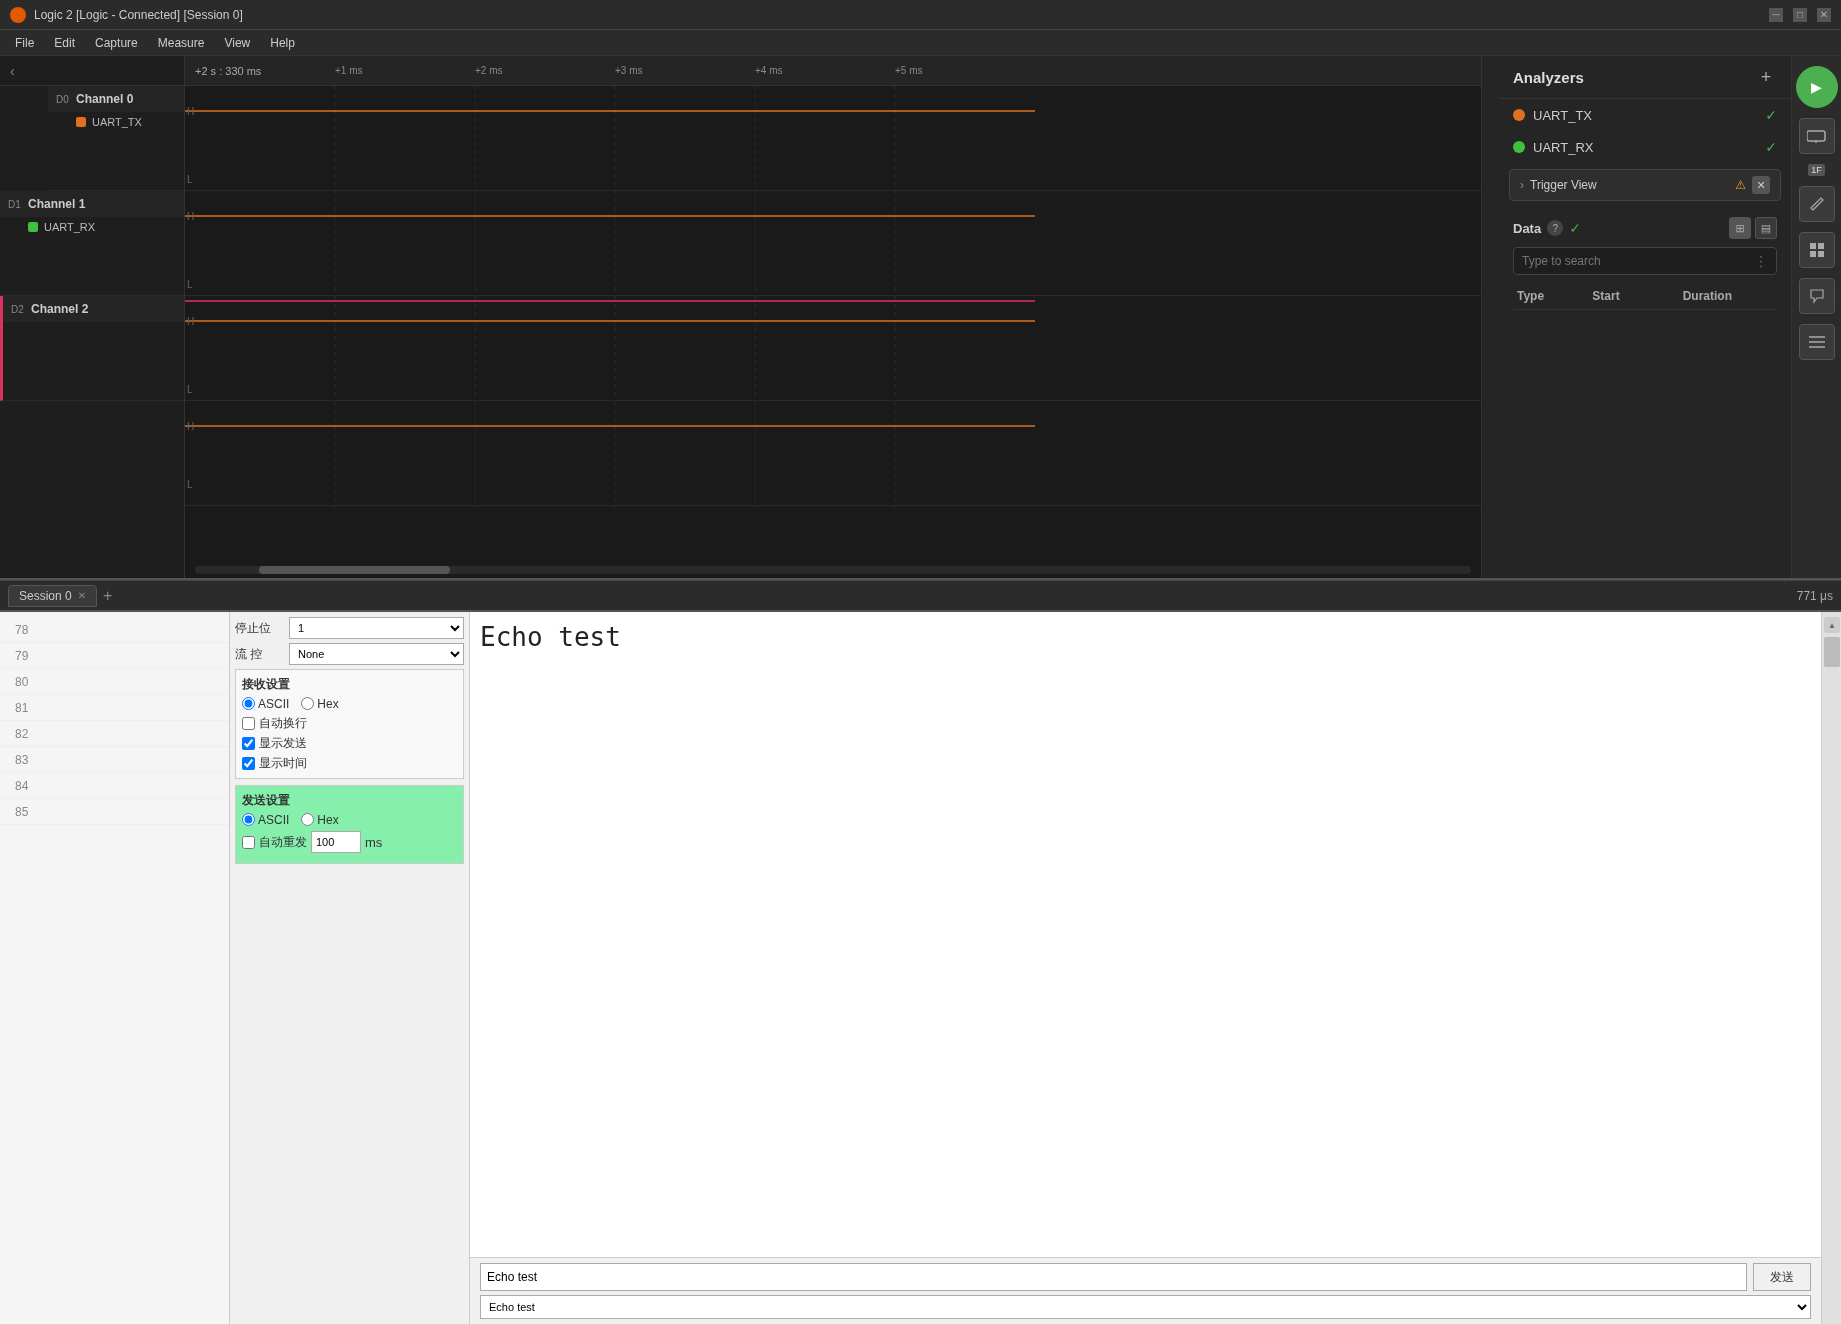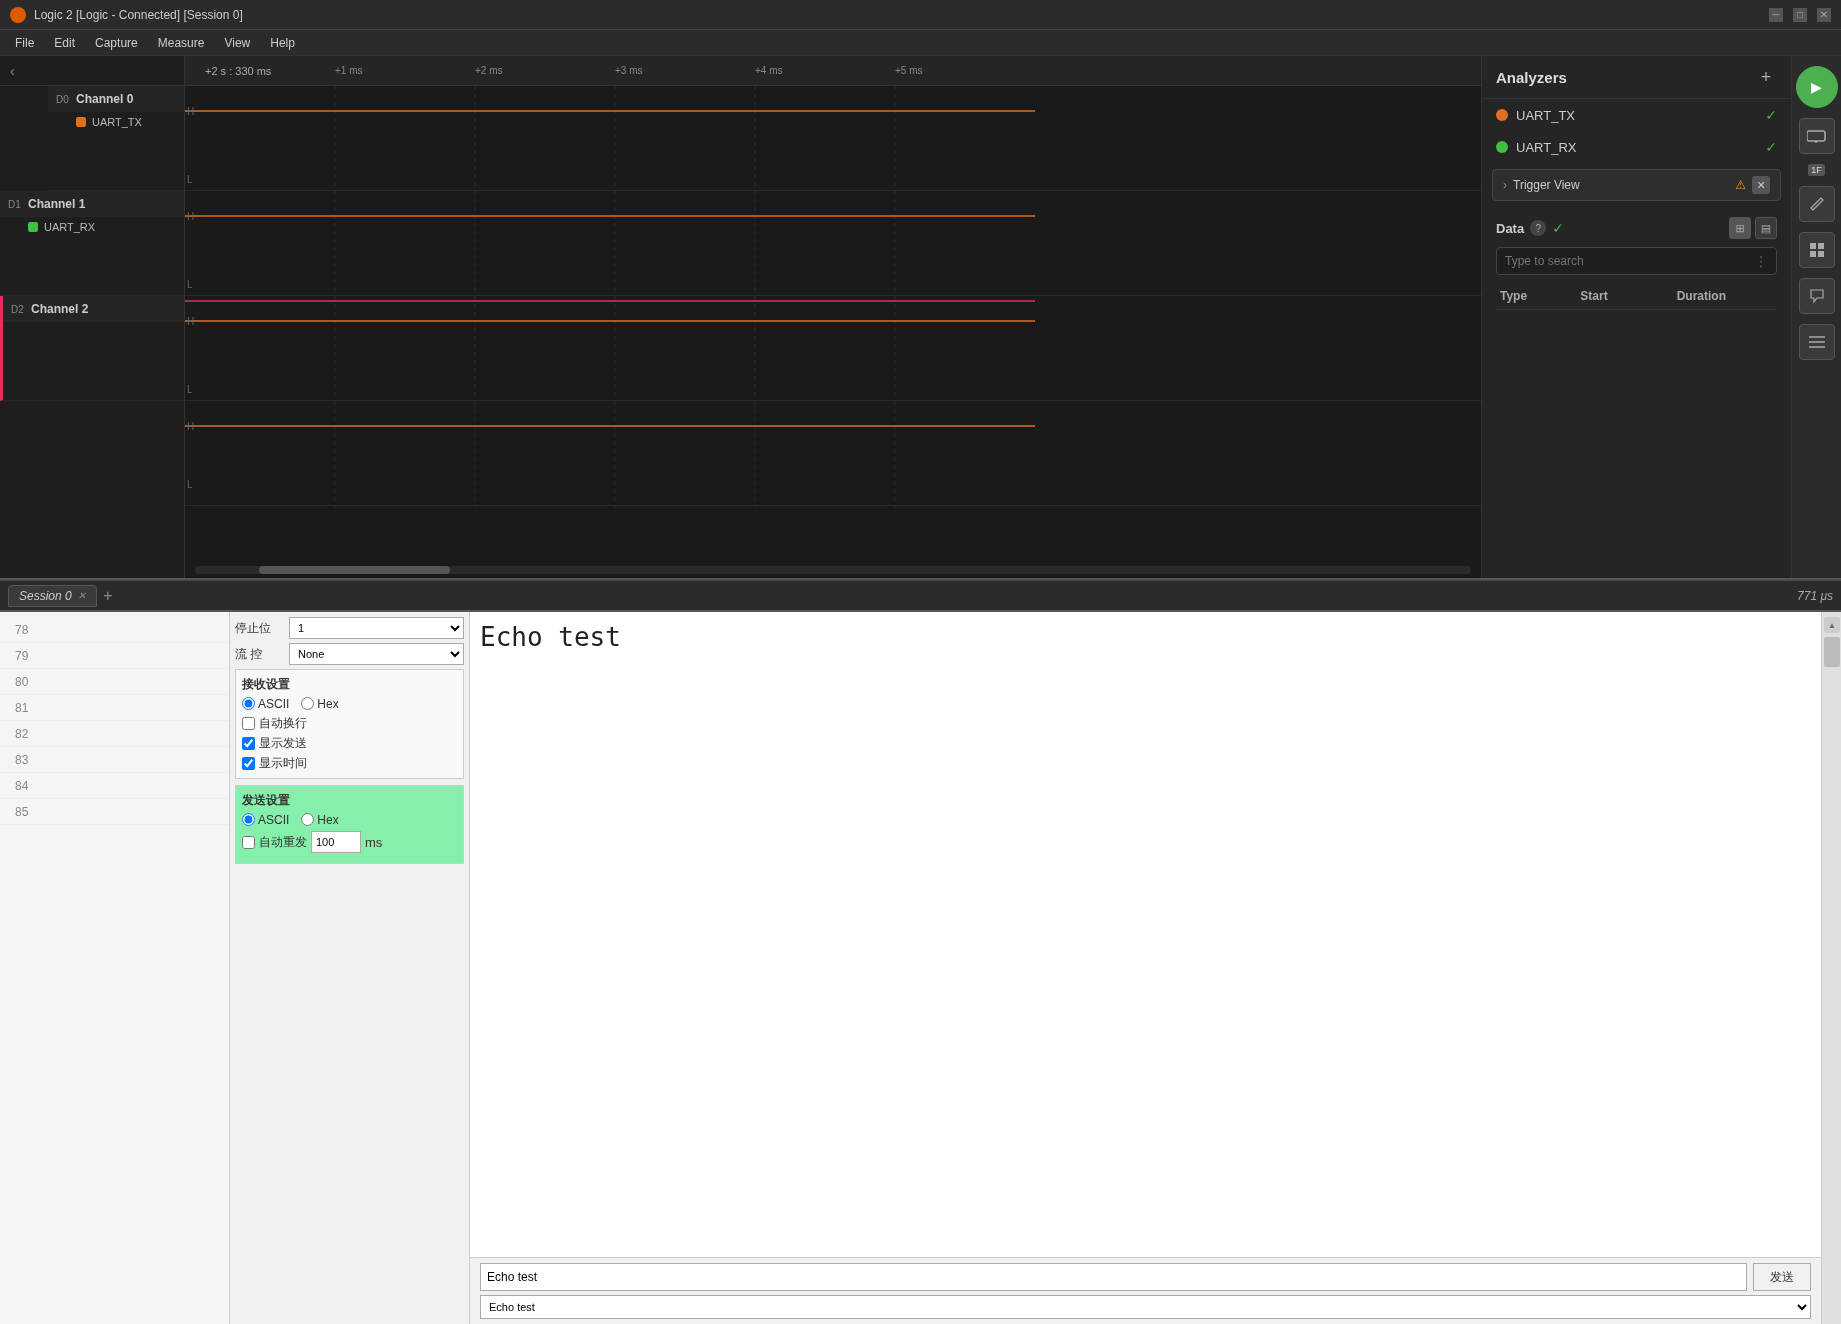--- a/index.html
+++ b/index.html
@@ -105,20 +105,21 @@
       overflow: hidden;
     }
 
     
     .right-panel {
       width: 310px;
       background: #252525;
       border-left: 1px solid #333;
       flex-shrink: 0;
       overflow-y: auto;
+      padding-left: 17px;
     }
 
     .analyzers-header {
       display: flex;
       align-items: center;
       justify-content: space-between;
       padding: 10px 14px;
       border-bottom: 1px solid #333;
     }
     .analyzers-title { font-size: 15px; color: #ddd; font-weight: 600; }
@@ -265,21 +266,20 @@
 
     
     .session-tabs {
       height: 30px;
       background: #2b2b2b;
       border-top: 1px solid #444;
       display: flex;
       align-items: center;
       padding: 0 8px;
       position: relative;
-      font-style: italic;
     }
     .session-tab {
       display: flex;
       align-items: center;
       background: #3a3a3a;
       border: 1px solid #555;
       border-radius: 4px 4px 0 0;
       padding: 3px 10px;
       font-size: 12px;
       color: #ccc;
@@ -492,21 +492,21 @@
         <span class="channel-id">D2</span>
         <span class="channel-name">Channel 2</span>
       </div>
     </div>
 
   </div>
 
   <div class="waveform-area">
 
     <div class="time-ruler">
-      <span style="color:#aaa;font-size:11px;position:absolute;left:20px;">+2 s : 330 ms</span>
+      <span style="color:#aaa;font-size:11px;position:absolute;left:10px;">+2 s : 330 ms</span>
       <span style="color:#888;font-size:10px;position:absolute;left:150px;">+1 ms</span>
       <span style="color:#888;font-size:10px;position:absolute;left:290px;">+2 ms</span>
       <span style="color:#888;font-size:10px;position:absolute;left:430px;">+3 ms</span>
       <span style="color:#888;font-size:10px;position:absolute;left:570px;">+4 ms</span>
       <span style="color:#888;font-size:10px;position:absolute;left:710px;">+5 ms</span>
     </div>
 
     <div class="channel-waveform-row">
       <svg width="100%" height="105" style="position:absolute;top:0;left:0;">
 

